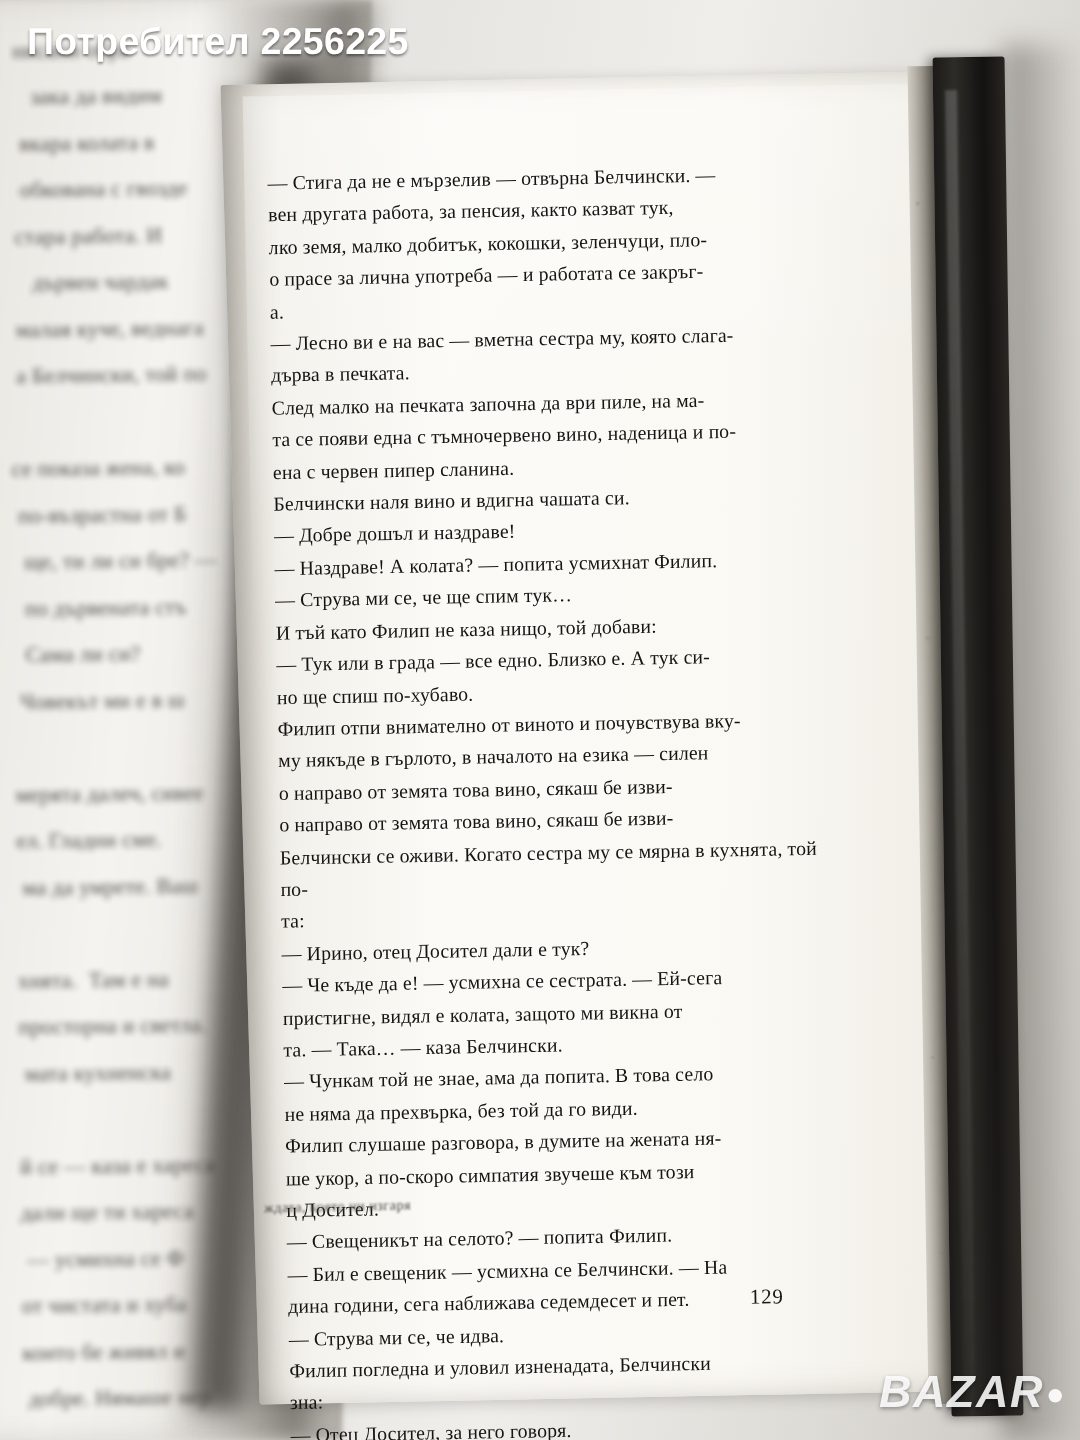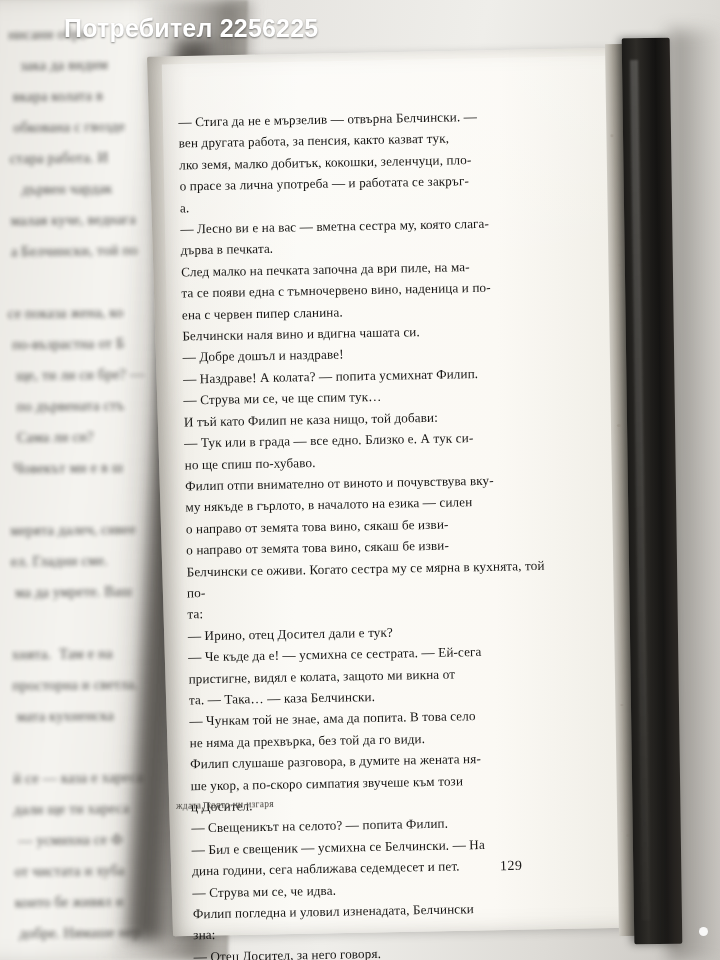--- a/index.html
+++ b/index.html
@@ -198,21 +198,20 @@
   .wm-top {
     position: absolute;
     left: 18px;
     top: 14px;
     font-family: "Liberation Sans", sans-serif;
     font-size: 25px;
     font-weight: 700;
     color: #ffffff;
     text-shadow: 0 1px 2px rgba(0,0,0,0.45);
     letter-spacing: 0.2px;
-    margin-left: 46px;
   }
   .wm-bazar {
     position: absolute;
     right: 12px;
     bottom: 14px;
     font-family: "Liberation Sans", sans-serif;
     font-size: 30px;
     font-weight: 700;
     font-style: italic;
     color: rgba(255,255,255,0.88);
@@ -331,15 +330,15 @@
     <div class="speck" style="left:6px;  top:380px; width:4px; height:3px;"></div>
     <div class="speck" style="left:12px; top:520px; width:2px; height:2px;"></div>
     <div class="speck" style="left:5px;  top:660px; width:3px; height:2px;"></div>
     <div class="speck" style="left:9px;  top:790px; width:3px; height:3px;"></div>
   </div>
   <div class="cover"></div>
   <div class="cover-highlight"></div>
   <div class="right-shadow"></div>
 
   <div class="wm-top">Потребител 2256225</div>
-  <div class="wm-bazar"><span class="dot"></span></div>
+  <div class="wm-bazar"><span>BAZAR</span><span class="dot"></span></div>
 
 </div>
 
 </body></html>

